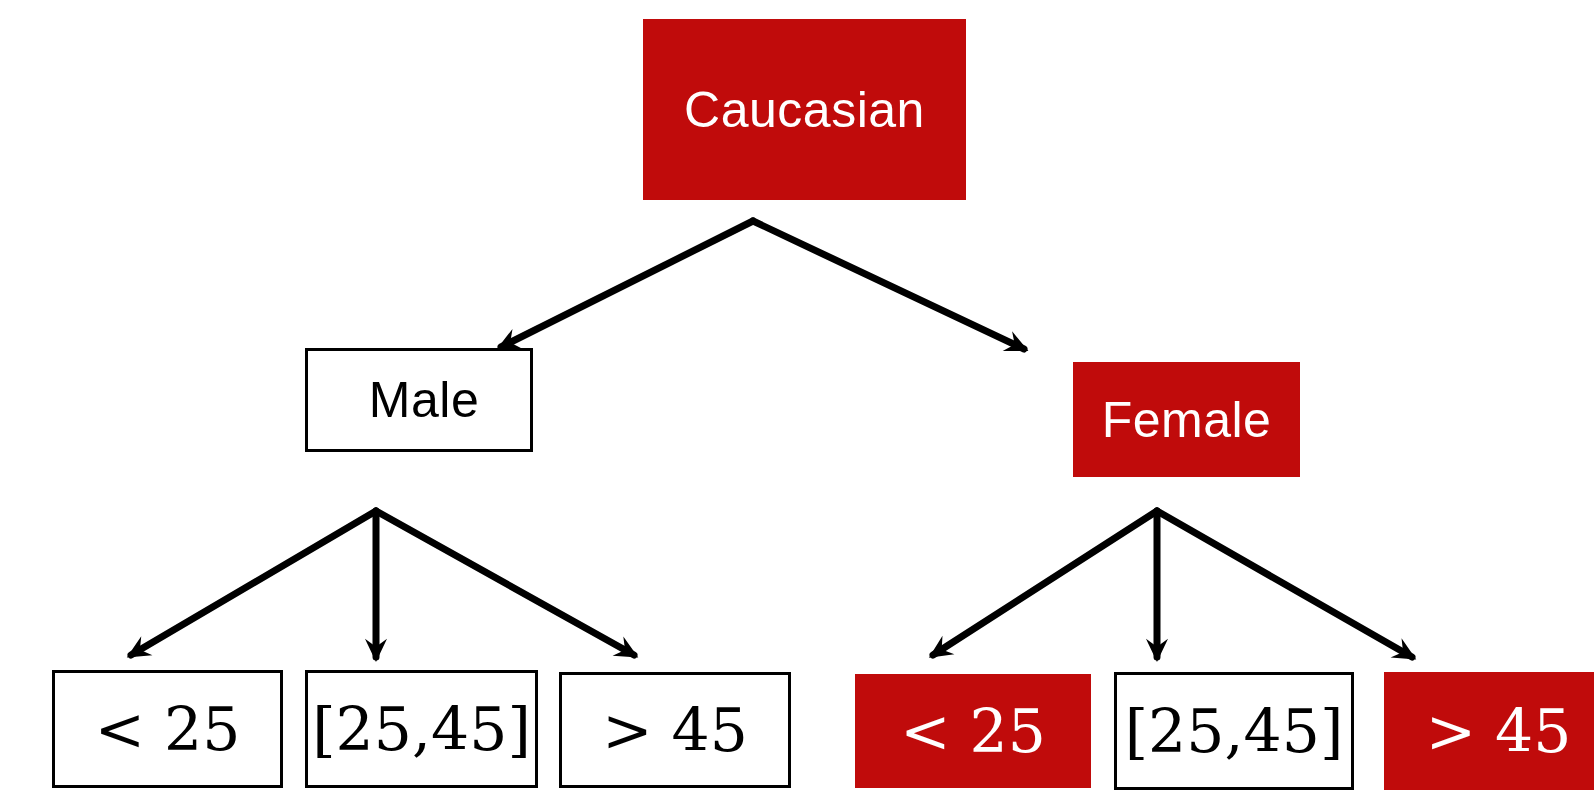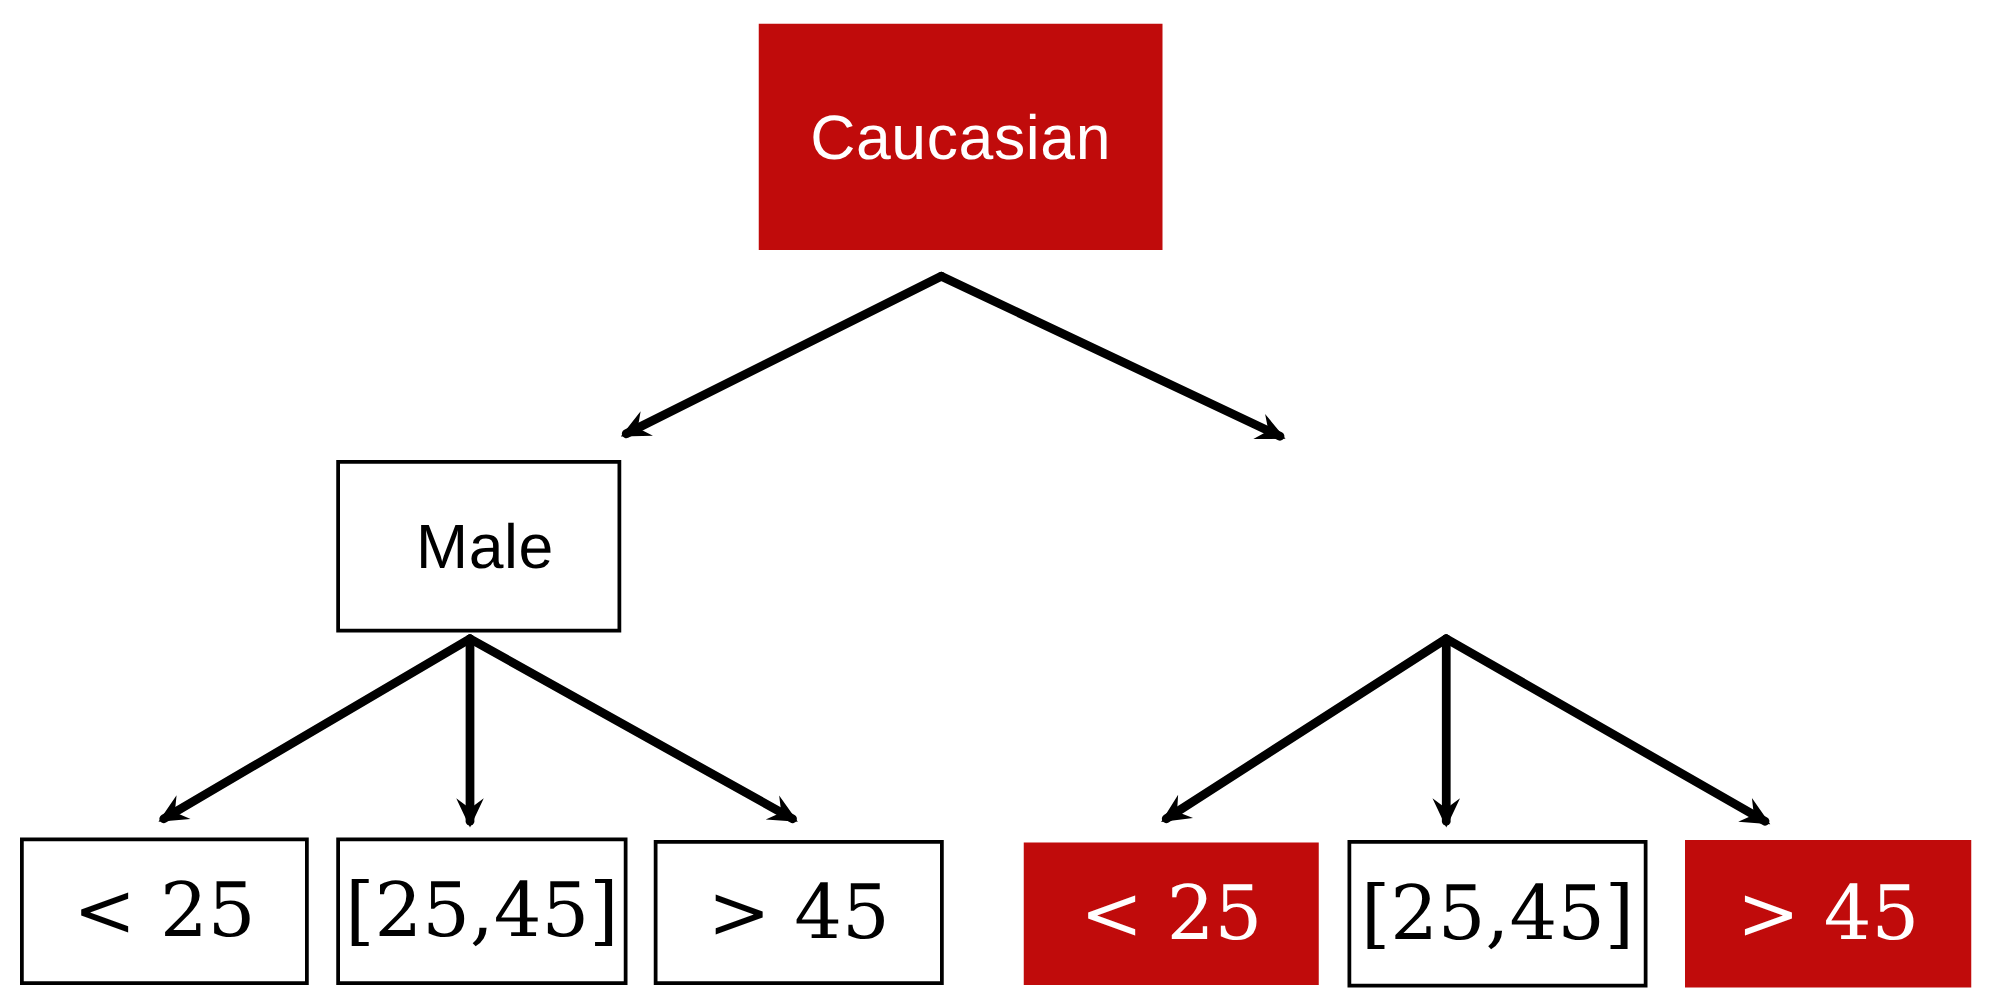--- a/index.html
+++ b/index.html
@@ -27,20 +27,21 @@
     stroke-linecap: round;
   }
   .node {
     position: absolute;
     display: flex;
     align-items: center;
     justify-content: center;
     box-sizing: border-box;
     text-align: center;
     white-space: nowrap;
+    margin-left: 36px;
   }
   .node.plain {
     background: var(--plain-fill, #ffffff);
     border: 3.5px solid var(--border, #000000);
     color: var(--text-on-white, #000000);
   }
   .node.highlight {
     background: var(--highlight-red, #c00b0b);
     border: none;
     color: var(--text-on-red, #ffffff);
@@ -73,24 +74,27 @@
     <line x1="376" y1="511" x2="634" y2="655" marker-end="url(#arrowhead)"></line>
     <line x1="1157" y1="511" x2="933" y2="655" marker-end="url(#arrowhead)"></line>
     <line x1="1157" y1="511" x2="1157" y2="657" marker-end="url(#arrowhead)"></line>
     <line x1="1157" y1="511" x2="1412" y2="657" marker-end="url(#arrowhead)"></line>
   </svg>
 
   <div class="node highlight" style="left:607px; top:19px; width:323px; height:181px;">
     <span class="sans-label">Caucasian</span>
   </div>
 
-  <div class="node plain" style="left:269px; top:368px; width:228px; height:138px;padding-left:10px;">
+  <div class="node plain" style="left:269px; top:348px; width:228px; height:104px;padding-left:10px;">
     <span class="sans-label">Male</span>
   </div>
 
+  <div class="node highlight" style="left:1037px; top:362px; width:227px; height:115px;">
+    <span class="sans-label">Female</span>
+  </div>
 
   <div class="node plain" style="left:16px; top:670px; width:231px; height:118px;">
     <span class="serif-label">&lt; 25</span>
   </div>
 
   <div class="node plain" style="left:269px; top:670px; width:233px; height:118px;">
     <span class="serif-label">[25,45]</span>
   </div>
 
   <div class="node plain" style="left:523px; top:672px; width:232px; height:116px;">

